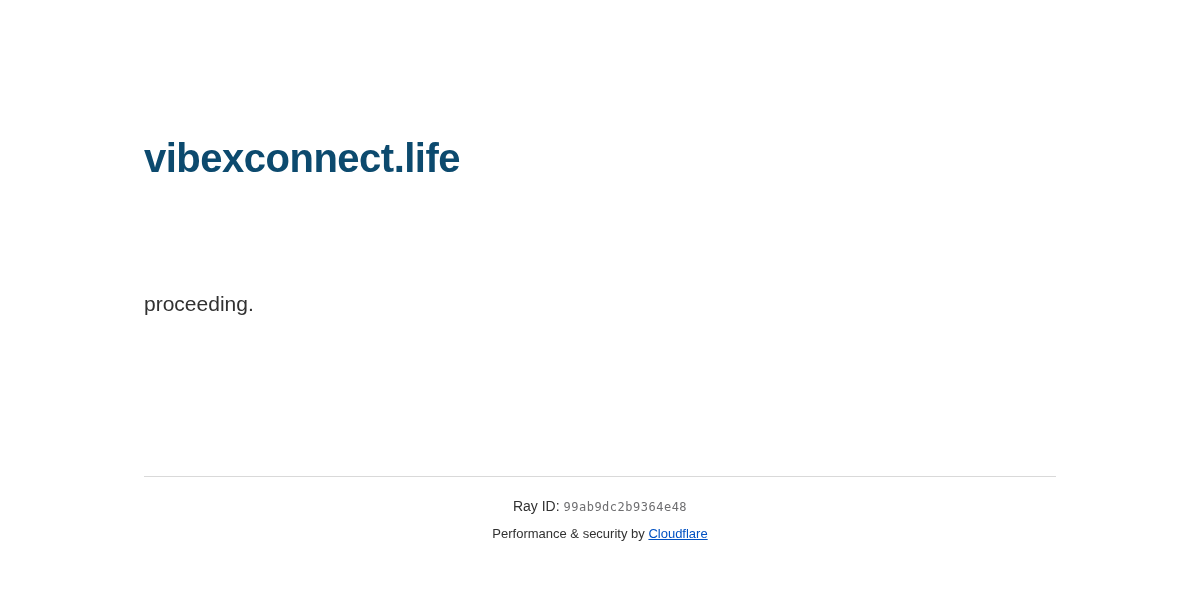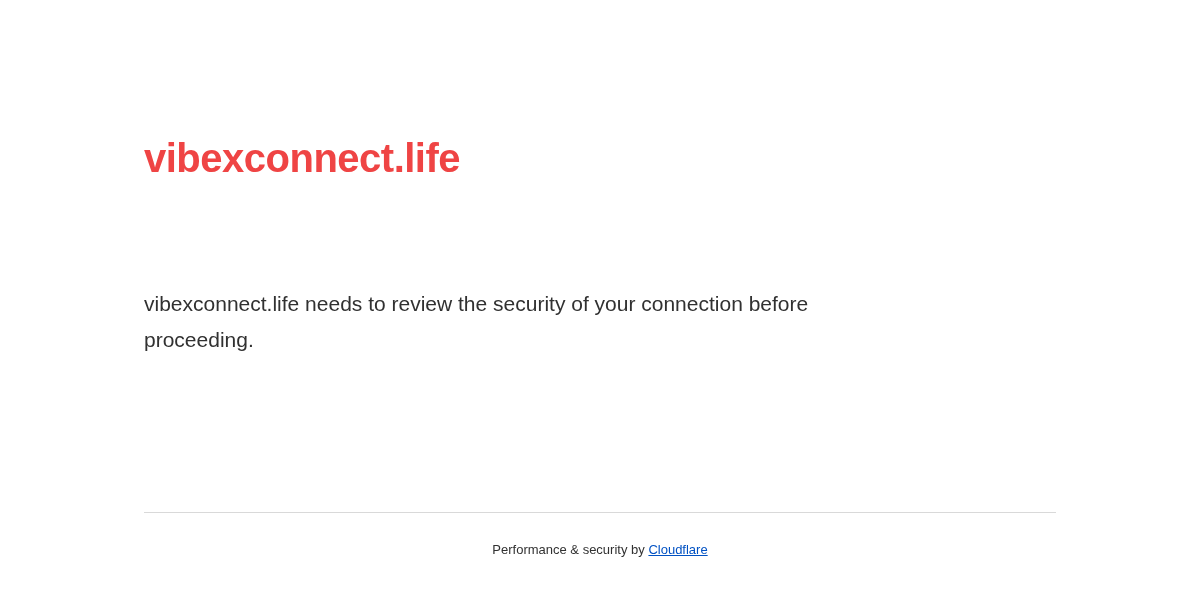--- a/index.html
+++ b/index.html
@@ -19,21 +19,21 @@
     width: 960px;
     margin: 0 auto;
     padding: 128px 24px 0 24px;
   }
   h1.page-title {
     margin: 0;
     font-size: 40px;
     line-height: 60px;
     font-weight: 700;
     letter-spacing: -0.5px;
-    color: #ef4444;
+    color: #0c4a6e;
   }
   h2.challenge-status {
     margin: 6px 0 0 0;
     font-size: 22px;
     line-height: 30px;
     font-weight: 700;
     color: #313131;
   }
   .challenge-widget-area {
     height: 98px; 
@@ -79,23 +79,26 @@
 </head>
 <body>
 
 <div class="main-content">
   <h1 class="page-title">vibexconnect.life</h1>
 
 
   <div class="challenge-widget-area"></div>
 
   <p class="core-msg">
-    <span>vibexconnect.life needs to review the security of your connection before</span>
     <span>proceeding.</span>
   </p>
 </div>
 
 <div class="footer">
+  <div class="ray-id">
+    <span>Ray ID:</span>
+    <code>99ab9dc2b9364e48</code>
+  </div>
   <div class="attribution">
     <span>Performance &amp; security by</span>
     <a>Cloudflare</a>
   </div>
 </div>
 
 </body></html>

